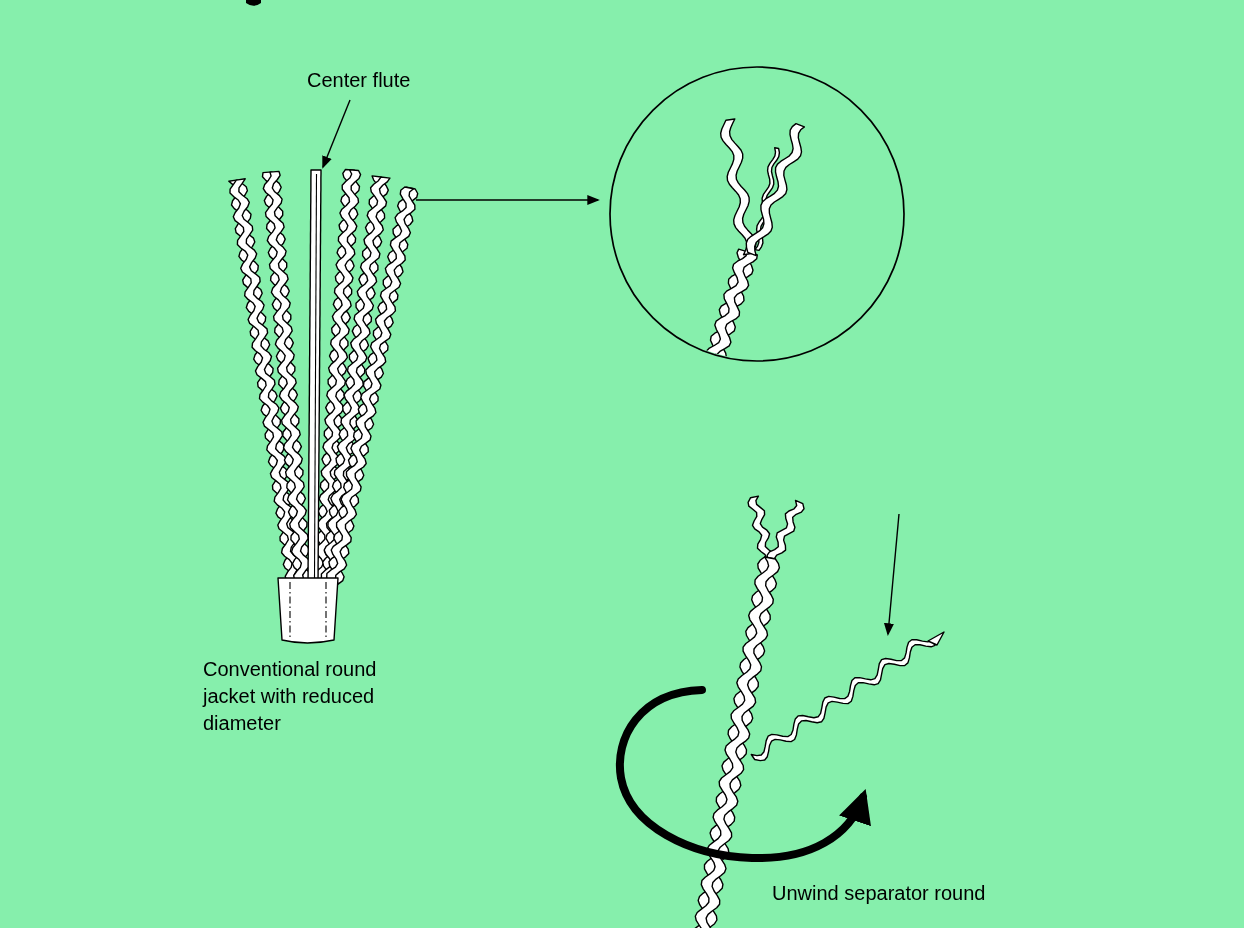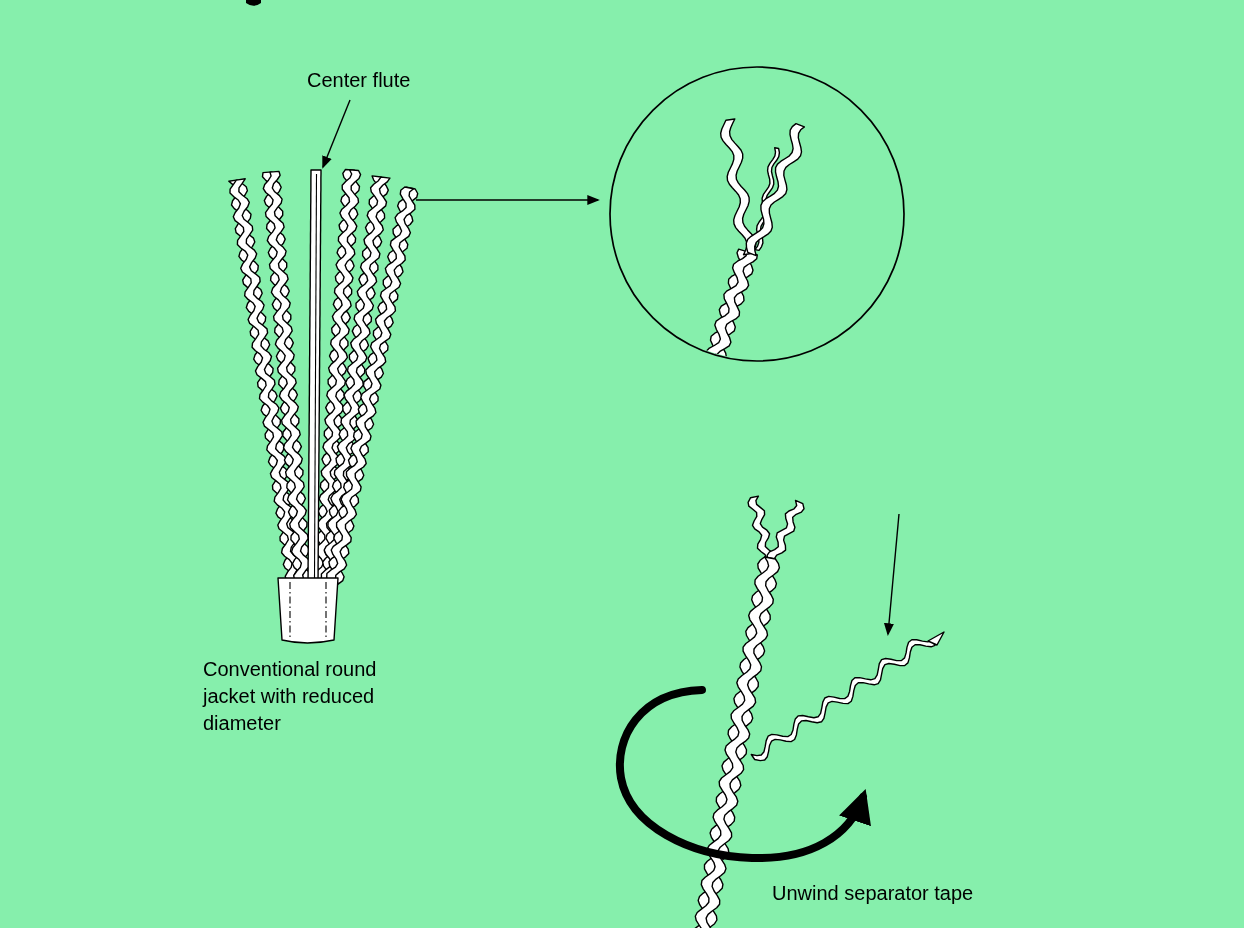--- a/index.html
+++ b/index.html
@@ -90,15 +90,15 @@
   </svg>
 
   <div class="label" style="left:307px;top:67px;">Center flute</div>
 
 
 
   <div class="label" style="left:203px;top:648px;margin-top:8px;">Conventional round
 jacket with reduced
 diameter</div>
 
-  <div class="label" style="left:772px;top:880px;">Unwind separator tape</div>
+  <div class="label" style="left:772px;top:880px;">Unwind separator round</div>
 
 </div>
 
 </body></html>

